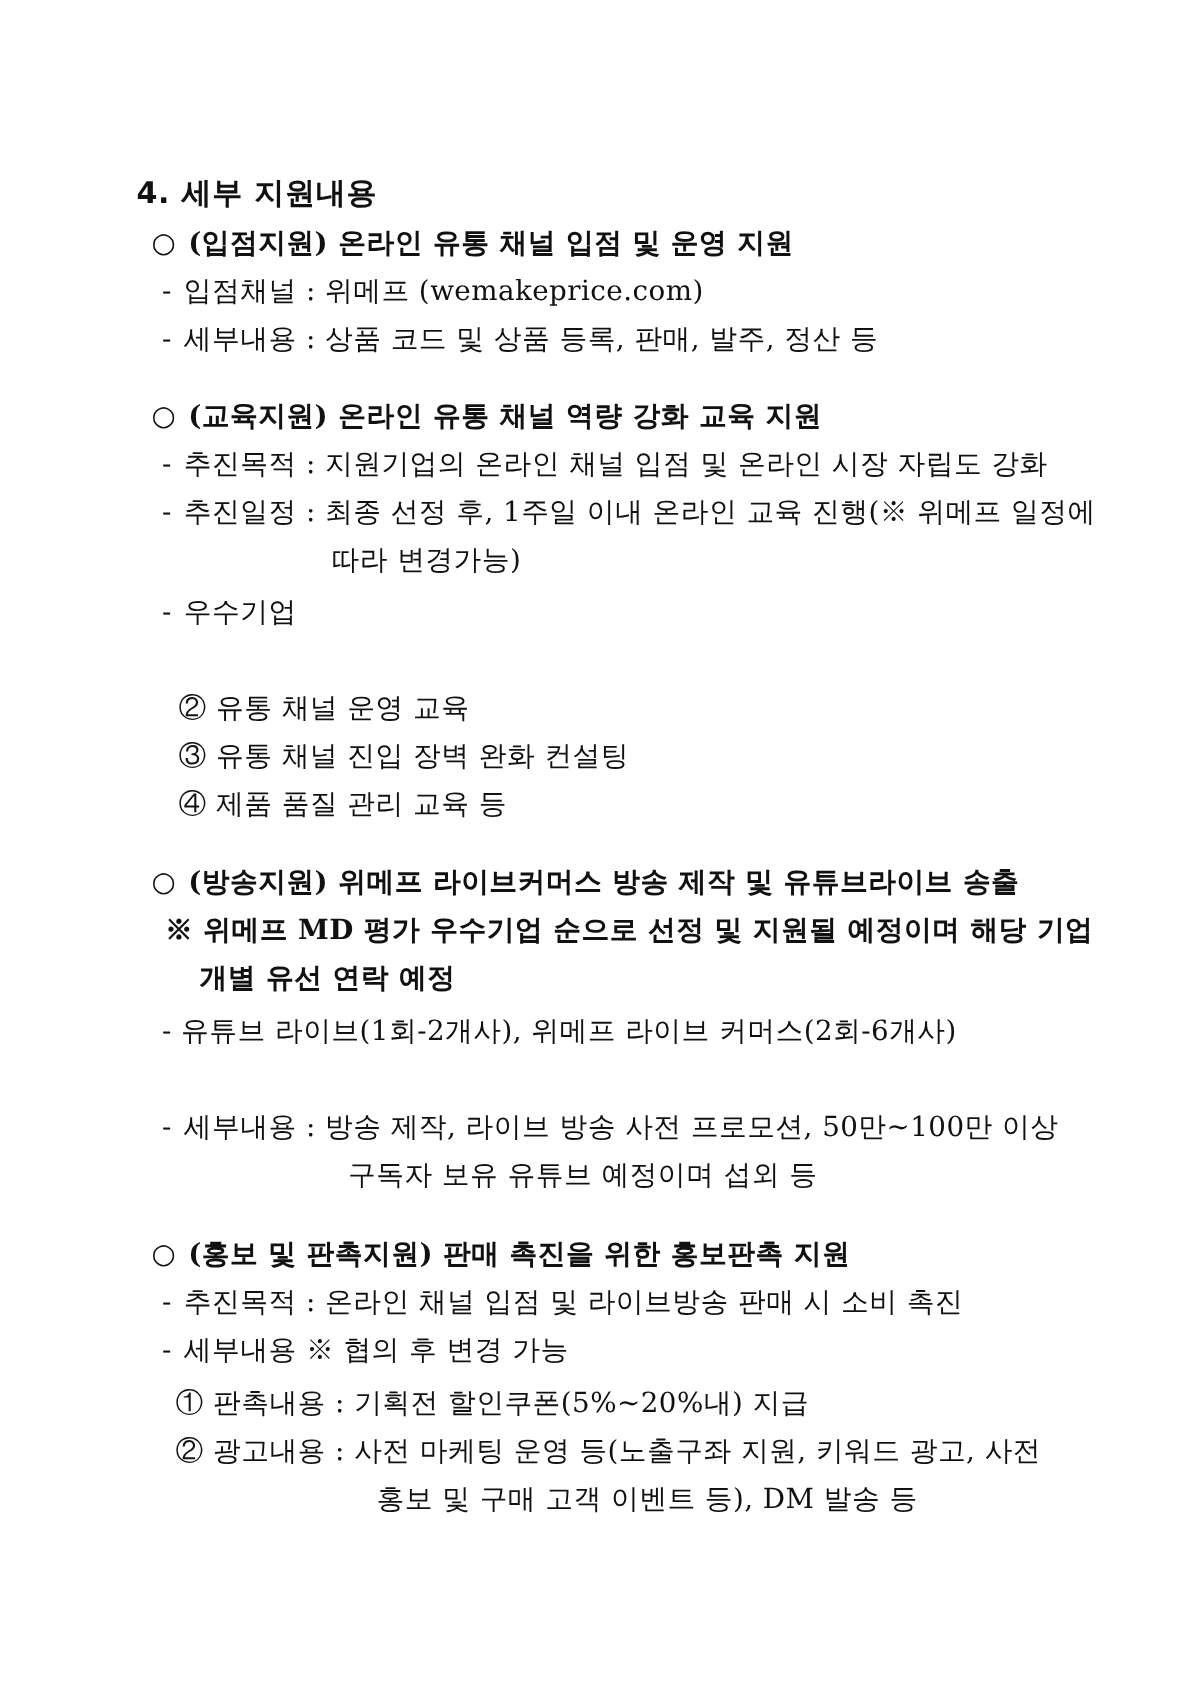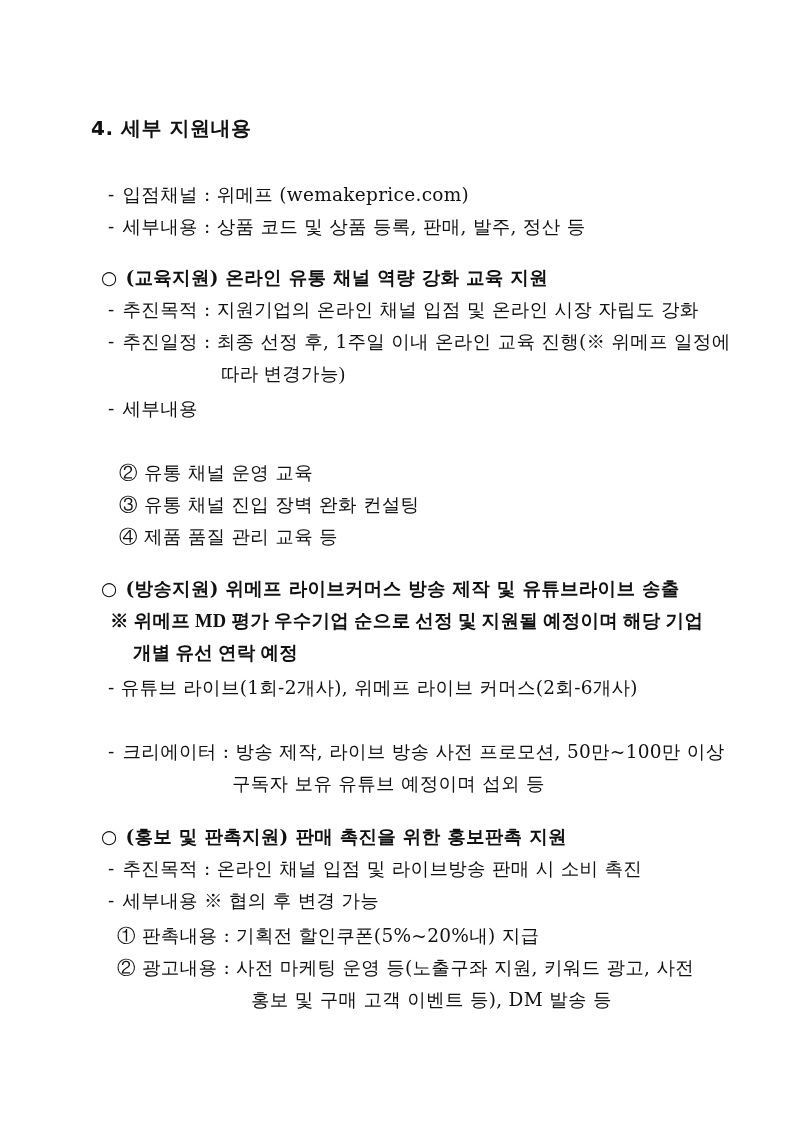--- a/index.html
+++ b/index.html
@@ -5,69 +5,72 @@
   html, body { margin: 0; padding: 0; background: #ffffff; }
   body { width: 800px; height: 1132px; position: relative; overflow: hidden;
          font-family: "DejaVu Serif", "Liberation Serif", serif; color: #111; }
   .page { position: absolute; left: 15px; top: 0; width: 800px; height: 808px; }
   .line { position: absolute; white-space: nowrap; font-size: 18.5px; line-height: 24px; letter-spacing: 0.3px; }
   .heading { font-family: "DejaVu Sans", "Liberation Sans", sans-serif; font-weight: bold; font-size: 20px; left: 76px; top: 116px; letter-spacing: 0.5px; }
   .sec { left: 86px; font-weight: bold; }
   .sec .bul { display: inline-block; font-weight: normal; margin-right: 8px; }
   .dash { left: 93px; }
   .dash .mark { display: inline-block; margin-right: 8px; }
-  .note { left: 95px; font-weight: bold; font-family: Liberation Serif, serif; }
+  .note { left: 95px; font-weight: bold; }
   .circ { left: 104px; }
   b, .b { font-weight: normal; }
 </style>
 </head>
 <body>
 
 <div class="page">
 
   <div class="line heading">4. 세부 지원내용</div>
 
+  <div class="line sec" style="top:151px;">
+    <span class="bul">○</span><span>(입점지원) 온라인 유통 채널 입점 및 운영 지원</span>
+  </div>
   <div class="line dash" style="top:183px;">
     <span class="mark">-</span><span>입점채널 : 위메프 (wemakeprice.com)</span>
   </div>
   <div class="line dash" style="top:215px;">
     <span class="mark">-</span><span>세부내용 : 상품 코드 및 상품 등록, 판매, 발주, 정산 등</span>
   </div>
 
   <div class="line sec" style="top:266px;">
     <span class="bul">○</span><span>(교육지원) 온라인 유통 채널 역량 강화 교육 지원</span>
   </div>
   <div class="line dash" style="top:298px;">
     <span class="mark">-</span><span>추진목적 : 지원기업의 온라인 채널 입점 및 온라인 시장 자립도 강화</span>
   </div>
   <div class="line dash" style="top:330px;">
     <span class="mark">-</span><span>추진일정 : 최종 선정 후, 1주일 이내 </span><b>온라인 교육</b><span> 진행(※ 위메프 일정에</span>
   </div>
-  <div class="line" style="top:362px; left:206px;font-family:Liberation Serif, serif;">따라 변경가능)</div>
+  <div class="line" style="top:362px; left:206px;">따라 변경가능)</div>
   <div class="line dash" style="top:397px;">
-    <span class="mark">-</span><span>세부내용</span>
+    <span class="mark">-</span><span>우수기업</span>
   </div>
   <div class="line circ" style="top:461px;">
     <span>②</span> <span>유통 채널 운영 교육</span>
   </div>
   <div class="line circ" style="top:493px;">
     <span>③</span> <span>유통 채널 진입 장벽 완화 컨설팅</span>
   </div>
   <div class="line circ" style="top:525px;">
     <span>④</span> <span>제품 품질 관리 교육 등</span>
   </div>
 
   <div class="line sec" style="top:577px;">
     <span class="bul">○</span><span>(방송지원) 위메프 라이브커머스 방송 제작 및 유튜브라이브 송출</span>
   </div>
   <div class="line note" style="top:609px;">※ 위메프 MD 평가 우수기업 순으로 선정 및 지원될 예정이며 해당 기업</div>
   <div class="line note" style="top:641px; left:118px;">개별 유선 연락 예정</div>
   <div class="line dash b" style="top:676px;">- 유튜브 라이브(1회-2개사), 위메프 라이브 커머스(2회-6개사)</div>
   <div class="line dash" style="top:740px;">
-    <span class="mark">-</span><span>크리에이터 : 방송 제작, 라이브 방송 사전 프로모션, 50만~100만 이상</span>
+    <span class="mark">-</span><span>세부내용 : 방송 제작, 라이브 방송 사전 프로모션, 50만~100만 이상</span>
   </div>
   <div class="line" style="top:772px; left:217px;">구독자 보유 유튜브 예정이며 섭외 등</div>
 
   <div class="line sec" style="top:825px;">
     <span class="bul">○</span><span>(홍보 및 판촉지원) 판매 촉진을 위한 홍보판촉 지원</span>
   </div>
   <div class="line dash" style="top:857px;">
     <span class="mark">-</span><span>추진목적 : 온라인 채널 입점 및 라이브방송 판매 시 소비 촉진</span>
   </div>
   <div class="line dash" style="top:889px;">

